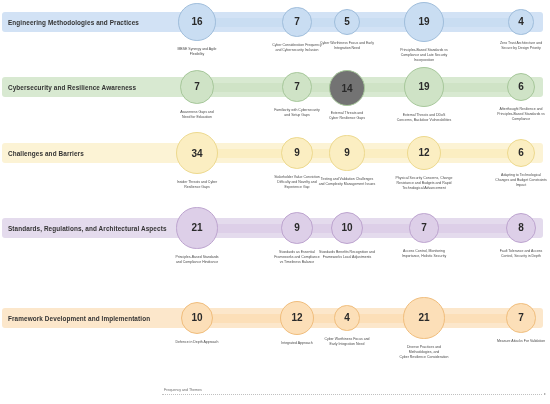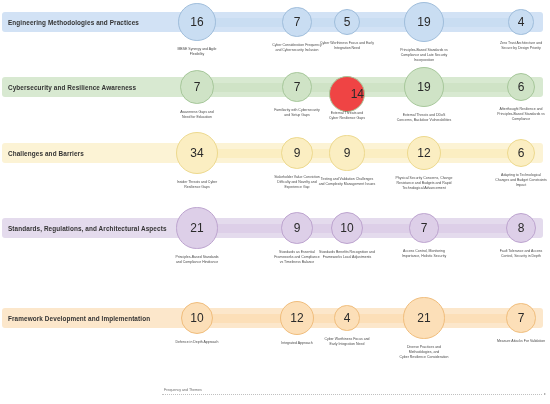--- a/index.html
+++ b/index.html
@@ -17,21 +17,21 @@
   .band-label{
     font-size:6.4px;font-weight:bold;color:#333;
     padding-left:6px;letter-spacing:0.1px;white-space:nowrap;
   }
   .connector{position:absolute;height:9px;border-radius:1px;}
   .node{
     position:absolute;border-radius:50%;
     display:flex;align-items:center;justify-content:center;
     box-sizing:border-box;
   }
-  .node-val{font-size:12px;font-weight:normal;color:#2a2a2a;}
+  .node-val{font-size:10px;font-weight:bold;color:#2a2a2a;}
   .caption{
     position:absolute;text-align:center;font-size:3.5px;
     line-height:1.45;color:#4a4a4a;white-space:pre-line;
   }
   .axis-line{
     position:absolute;left:162px;right:8px;top:394px;
     border-top:1px dotted #c0c0c0;
   }
   .axis-label{
     position:absolute;left:164px;top:388px;
@@ -92,21 +92,21 @@
       <div class="node" style="height: 33.5061px; width: 33.5061px; left: 180.247px; top: 70.247px; background: rgb(207, 227, 198); border: 0.8px solid rgb(166, 199, 154);">
         <span class="node-val">7</span>
       </div>
       <div class="caption" style="width: 96px; left: 149px; top: 109.753px;">Awareness Gaps and
 Need for Education</div>
       <div class="node" style="height: 29.3582px; width: 29.3582px; left: 282.321px; top: 72.3209px; background: rgb(207, 227, 198); border: 0.8px solid rgb(166, 199, 154);">
         <span class="node-val">7</span>
       </div>
       <div class="caption" style="width: 96px; left: 249px; top: 107.679px;">Familiarity with Cybersecurity
 and Setup Gaps</div>
-      <div class="node" style="height: 36.134px; width: 36.134px; left: 328.933px; top: 76px; background: #ef4444; border: 0.8px solid rgb(166, 199, 154); justify-content: flex-end;">
+      <div class="node" style="height: 36.134px; width: 36.134px; left: 328.933px; top: 70px; background: #737373; border: 0.8px solid rgb(166, 199, 154);">
         <span class="node-val">14</span>
       </div>
       <div class="caption" style="width: 96px; left: 299px; top: 111.067px;">External Threats and
 Cyber Resilience Gaps</div>
       <div class="node" style="height: 39.9503px; width: 39.9503px; left: 404.025px; top: 67.0249px; background: rgb(207, 227, 198); border: 0.8px solid rgb(166, 199, 154);">
         <span class="node-val">19</span>
       </div>
       <div class="caption" style="width: 96px; left: 376px; top: 112.975px;">External Threats and DDoS
 Concerns, Backdoor Vulnerabilities</div>
       <div class="node" style="height: 28.1448px; width: 28.1448px; left: 506.928px; top: 72.9276px; background: rgb(207, 227, 198); border: 0.8px solid rgb(166, 199, 154);">

